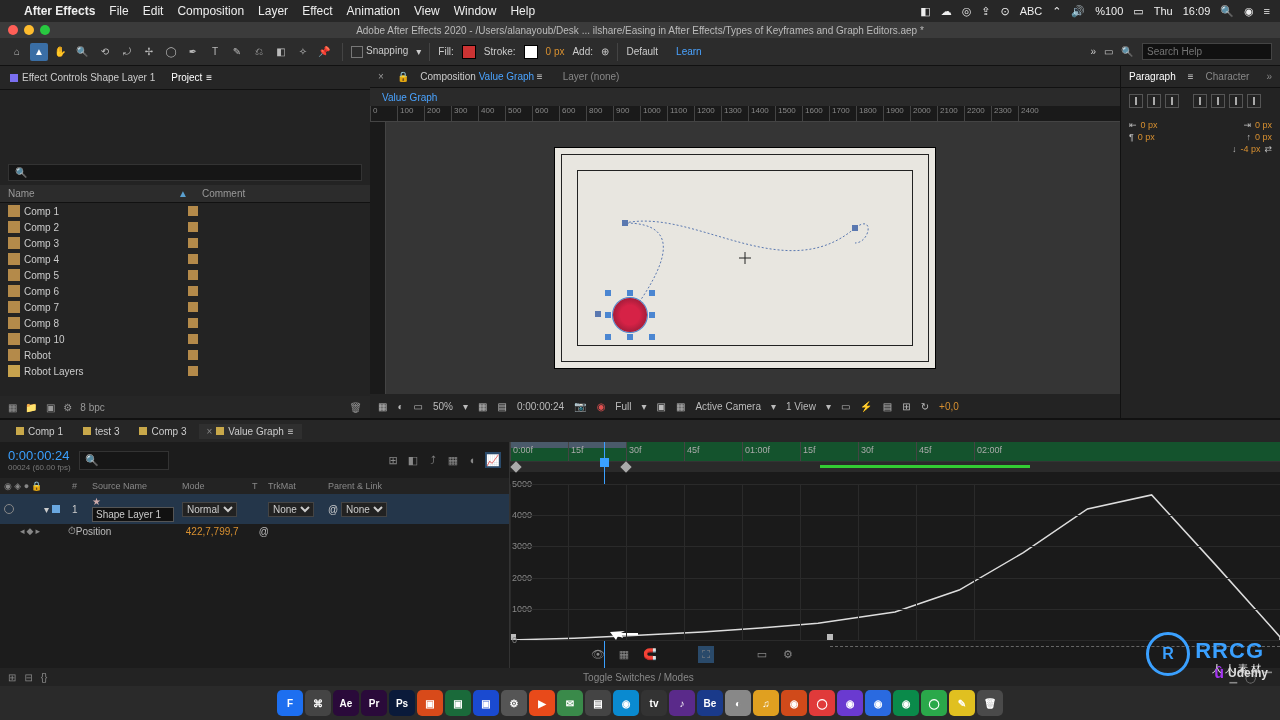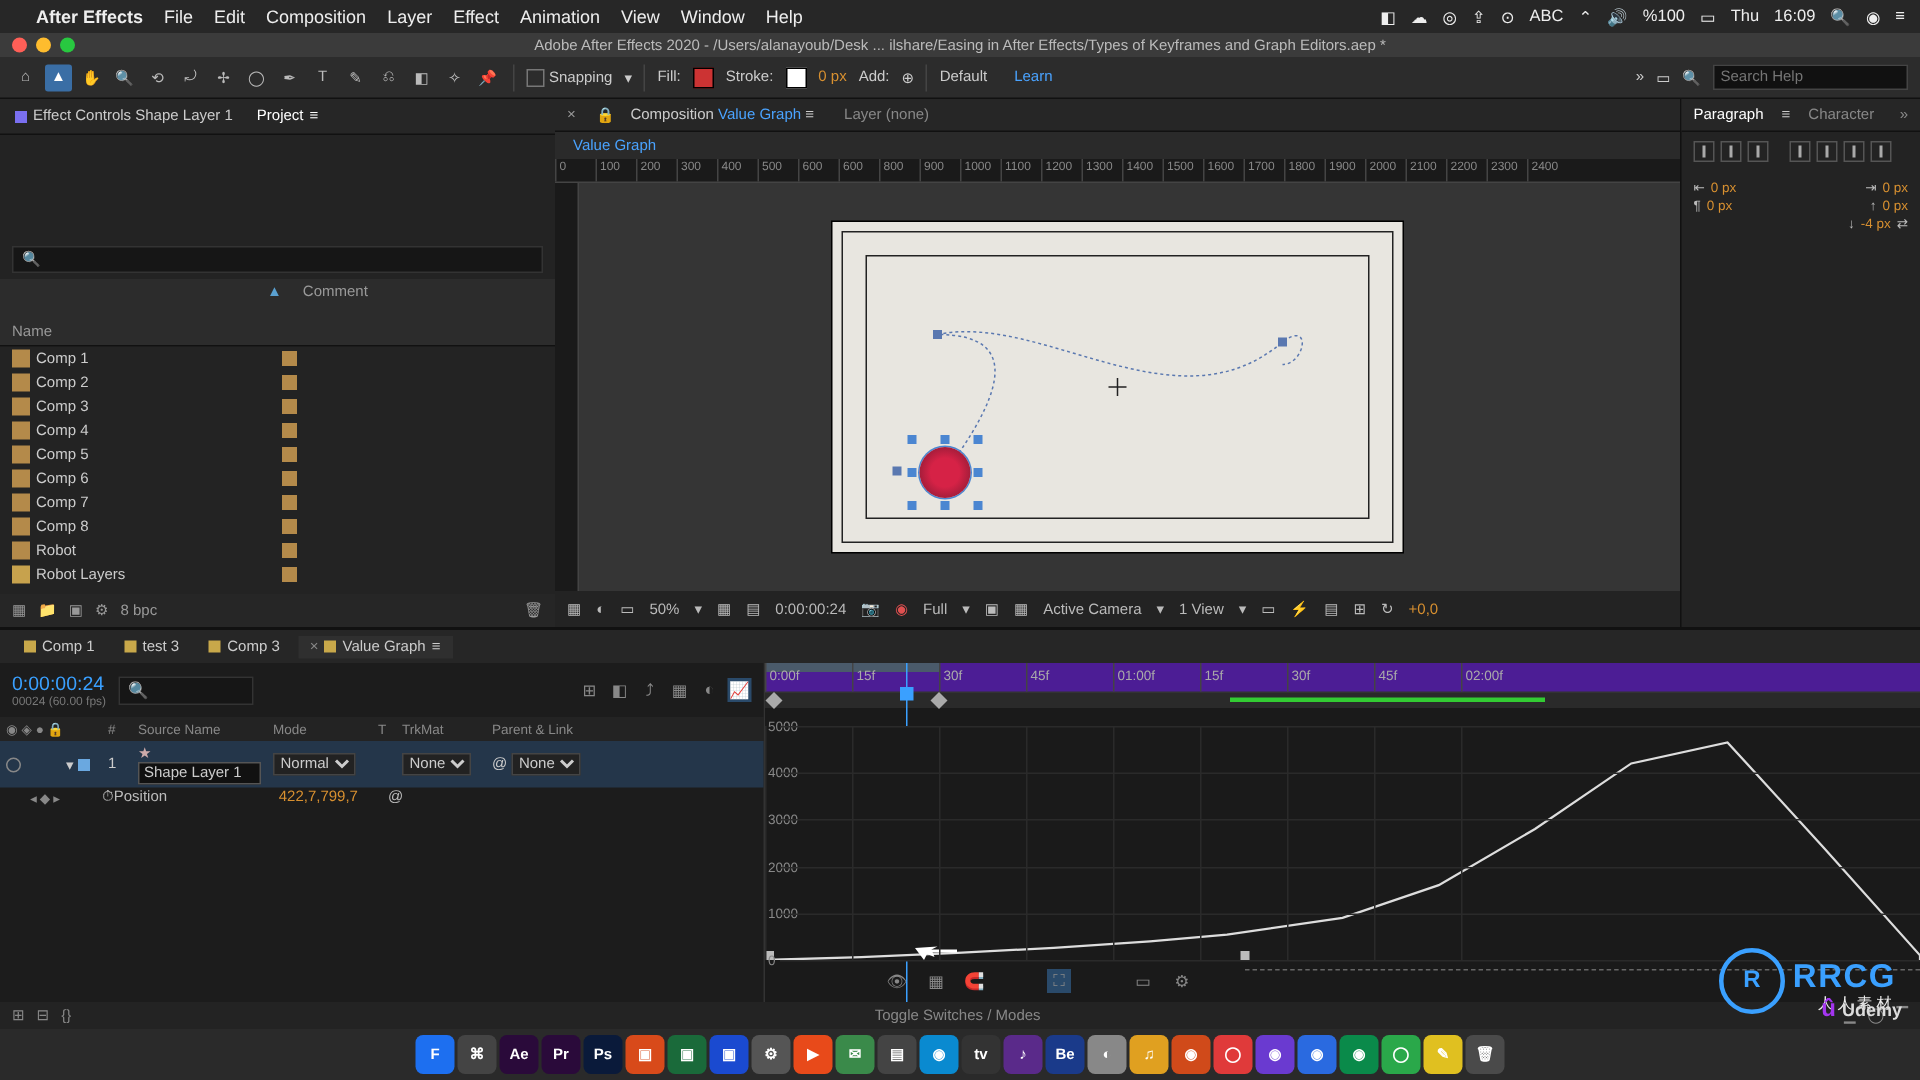--- a/index.html
+++ b/index.html
@@ -34,21 +34,21 @@
   .main { display: flex; height: 352px; }
   .left-panel { width: 370px; background: #232323; display:flex; flex-direction:column; }
   .panel-tabs { height: 24px; display:flex; align-items:center; gap: 16px; padding: 0 10px; background:#262626; border-bottom:1px solid #111;}
   .panel-tabs .tab { font-size:10px; color:#ccc; display:flex; align-items:center; gap:4px;}
   .panel-tabs .tab.active{ color:#fff;}
   .purple-dot{ width:8px;height:8px;background:#7a6ff0;display:inline-block;}
   .proj-body { flex:1; overflow:hidden; display:flex; flex-direction:column;}
   .proj-search { padding: 4px 8px; }
   .proj-search .sbox{ background:#161616;border:1px solid #333;padding:2px 6px;color:#888;font-size:10px;}
   .proj-head { display:flex; background:#2c2c2c; padding:3px 8px; font-size:10px; color:#999; border-bottom:1px solid #111;}
-  .proj-head .c1{width:170px;margin-top:27px;} .proj-head .c2{flex:1;}
+  .proj-head .c1{width:170px;} .proj-head .c2{flex:1;}
   .proj-list { flex:1; overflow:hidden;}
   .proj-row { display:flex; padding:2px 8px; font-size:10px; align-items:center; gap:4px;}
   .proj-row .ficon{width:12px;height:12px;background:#b48a4a;display:inline-block;}
   .proj-row .ficon.folder{background:#c7a24d;}
   .proj-row .name{width:150px;}
   .proj-row .swatch{width:10px;height:10px;background:#b48a4a;margin-left:10px;}
   .proj-foot{ height:22px; background:#262626; display:flex; align-items:center; padding:0 8px; gap:8px; font-size:10px; color:#999;}
 
   .center-panel { flex:1; background:#2a2a2a; display:flex; flex-direction:column;}
   .comp-tabs { height:22px; display:flex; align-items:center; gap:10px; padding:0 8px; background:#262626; border-bottom:1px solid #111; font-size:10px;}
@@ -103,21 +103,21 @@
   .eye{width:10px;height:10px;border:1px solid #888;border-radius:50%;}
   .col-sw{width:8px;height:8px;background:#6aa8e0;}
   .layer-row .cC input{background:#111;border:1px solid #555;color:#ccc;width:82px;font-size:10px;padding:1px 3px;}
   .layer-row select{background:#222;border:1px solid #444;color:#ccc;font-size:10px;}
   .prop-row{display:flex;align-items:center;padding:1px 4px 1px 20px;font-size:10px;color:#bbb;}
   .prop-row .kf-nav{width:48px;display:flex;gap:2px;font-size:9px;color:#888;}
   .prop-row .pname{width:110px;}
   .prop-row .pval{color:#d89030;}
 
   .tl-right{flex:1;position:relative;background:#1a1a1a;}
-  .time-ruler{height:20px;background:#4c1d95;position:relative;font-size:9px;color:#aaa;border-bottom:1px solid #333;}
+  .time-ruler{height:20px;background:#14532d;position:relative;font-size:9px;color:#aaa;border-bottom:1px solid #333;}
   .time-ruler .ttick{position:absolute;top:0;height:100%;border-left:1px solid #444;padding:3px 2px 0;}
   .work-area{position:absolute;top:0;left:0;height:6px;background:#4a5a6a;}
   .playhead{position:absolute;top:0;width:1px;height:100%;background:#3aa0ff;}
   .playhead:before{content:"";position:absolute;top:16px;left:-4px;width:9px;height:9px;background:#3aa0ff;}
   .kf-dia{position:absolute;width:8px;height:8px;background:#aaa;transform:rotate(45deg);}
   .render-bar{position:absolute;height:3px;background:#3c3;}
   .graph-area{position:absolute;top:42px;left:0;right:0;bottom:28px;background:#1a1a1a;}
   .graph-area .grid-v{position:absolute;top:0;bottom:0;width:1px;background:#2a2a2a;}
   .graph-area .grid-h{position:absolute;left:10px;right:0;height:1px;background:#2a2a2a;}
   .graph-area .ylab{position:absolute;left:2px;font-size:9px;color:#888;transform:translateY(-50%);}
@@ -274,20 +274,25 @@
             <span class="swatch "></span>
           </div>
           <div class="proj-row">
             <span class="ficon "></span>
             <span class="name">Comp 7</span>
             <span class="swatch "></span>
           </div>
           <div class="proj-row">
             <span class="ficon "></span>
             <span class="name">Comp 8</span>
+            <span class="swatch "></span>
+          </div>
+          <div class="proj-row">
+            <span class="ficon "></span>
+            <span class="name">Comp 10</span>
             <span class="swatch "></span>
           </div>
           <div class="proj-row">
             <span class="ficon "></span>
             <span class="name">Robot</span>
             <span class="swatch "></span>
           </div>
           <div class="proj-row">
             <span class="ficon folder"></span>
             <span class="name">Robot Layers</span>

